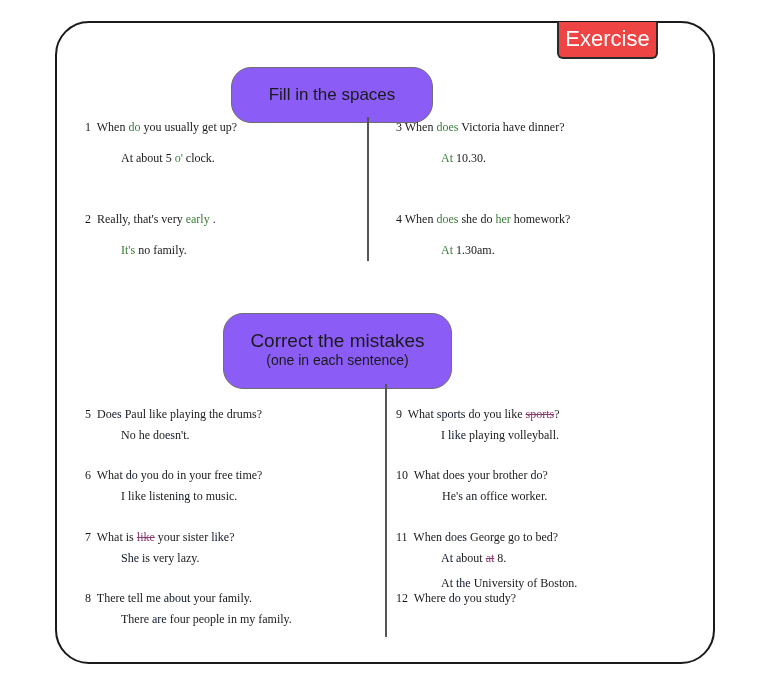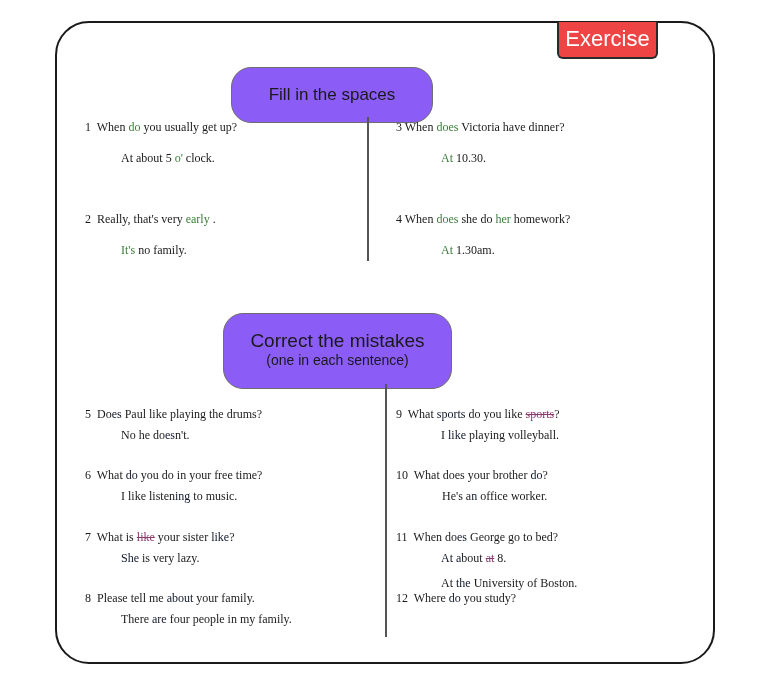--- a/index.html
+++ b/index.html
@@ -43,21 +43,21 @@
 </div>
 
 <div class="vline" style="left:385px; top:384px; height:253px;"></div>
 
 <div class="line" style="left:85px; top:404px;"><span>5  </span><span>Do</span><span class="p">es</span><span> Paul like playing the drums?</span></div>
 <div class="line" style="left:121px; top:425px;"><span>No he do</span><span class="p">es</span><span>n't.</span></div>
 <div class="line" style="left:85px; top:465px;"><span>6  </span><span>What </span><span class="p">do</span><span> you do in your free time?</span></div>
 <div class="line" style="left:121px; top:486px;"><span>I like listen</span><span class="p">ing</span><span> to music.</span></div>
 <div class="line" style="left:85px; top:527px;"><span>7  </span><span>What is </span><span class="s">like</span><span> your sister </span><span class="p">like</span><span>?</span></div>
 <div class="line" style="left:121px; top:548px;"><span class="p">She</span><span> is very lazy.</span></div>
-<div class="line" style="left:85px; top:588px;"><span>8  </span><span>Please tell me </span><span class="p">about</span><span> your family.</span></div>
+<div class="line" style="left:85px; top:588px;"><span>8  </span><span>There tell me </span><span class="p">about</span><span> your family.</span></div>
 <div class="line" style="left:121px; top:609px;"><span>There </span><span class="p">are</span><span> four people in my family.</span></div>
 
 <div class="line" style="left:396px; top:404px;"><span>9  </span><span>What </span><span class="p">sports</span><span> do you like </span><span class="s">sports</span><span>?</span></div>
 <div class="line" style="left:441px; top:425px;"><span>I </span><span class="p">like</span><span> playing volleyball.</span></div>
 <div class="line" style="left:396px; top:465px;text-align:right;"><span>10  </span><span>What does your brother </span><span class="p">do</span><span>?</span></div>
 <div class="line" style="left:442px; top:486px;"><span>He's a</span><span class="p">n</span><span> office worker.</span></div>
 <div class="line" style="left:396px; top:527px;"><span>11  </span><span>When do</span><span class="p">es</span><span> George go to bed?</span></div>
 <div class="line" style="left:441px; top:548px;"><span class="p">At a</span><span>bout </span><span class="s">at</span><span> 8.</span></div>
 <div class="line" style="left:396px; top:588px;"><span>12  </span><span>Where </span><span class="p">do</span><span> you study?</span></div>
 <div class="line" style="left:441px; top:573px;"><span>At </span><span class="p">the</span><span> University of Boston.</span></div>

